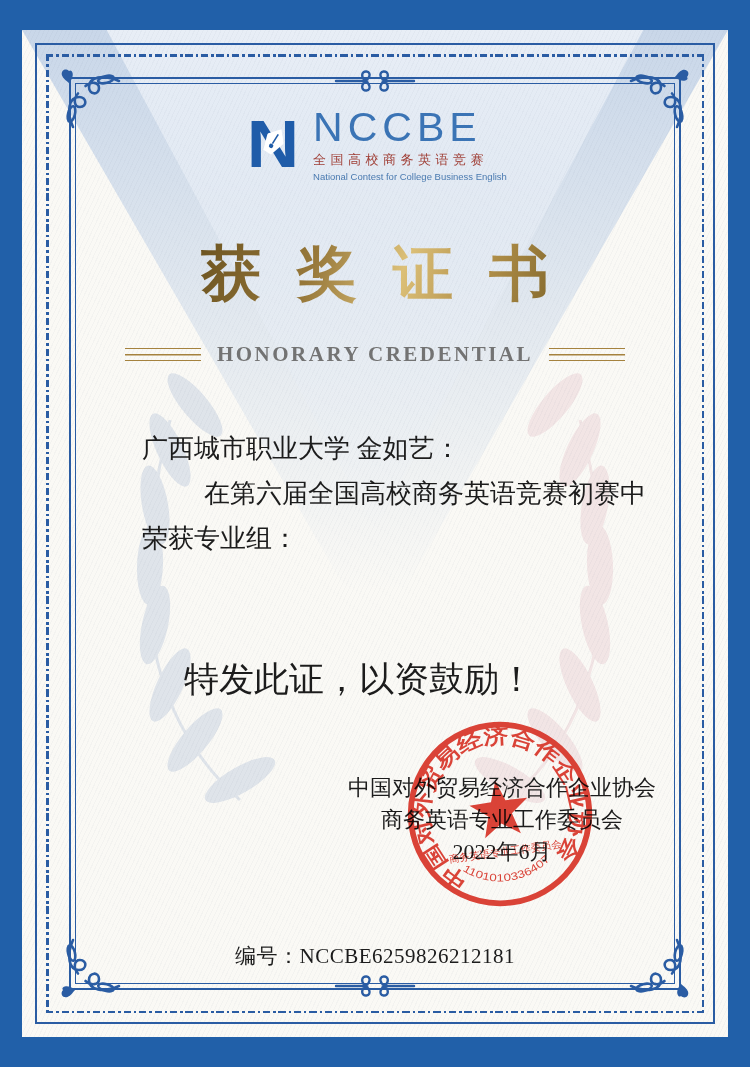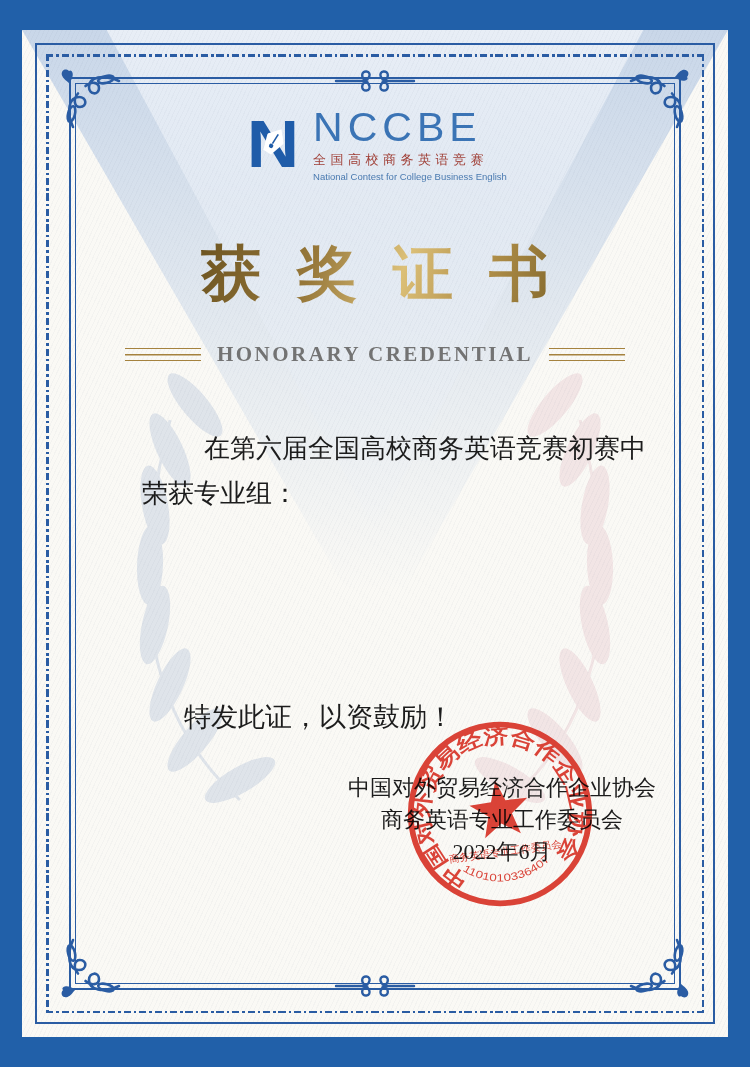--- a/index.html
+++ b/index.html
@@ -57,21 +57,21 @@
       -webkit-background-clip:text;background-clip:text;color:transparent;
     }
   }
   .en-title-row{position:absolute;top:312px;left:0;width:100%;display:flex;justify-content:center;align-items:center;gap:16px;}
   .tri-line{width:76px;height:11px;border-top:1.5px solid #a5823e;border-bottom:1.5px solid #a5823e;background:linear-gradient(#a5823e,#a5823e) center/100% 1.5px no-repeat;}
   .en-title{font-size:21px;font-weight:700;color:#737373;letter-spacing:2.5px;white-space:nowrap;}
   .body-text{position:absolute;top:396px;left:120px;font-size:26px;line-height:45px;white-space:nowrap;}
   .body-text p{margin:0;}
   .body-text p.indent{text-indent:62px;}
   .award{position:absolute;top:524px;left:0;width:100%;text-align:center;font-size:44px;font-weight:700;letter-spacing:22px;text-indent:22px;white-space:nowrap;}
-  .closing{position:absolute;top:669px;left:162px;font-size:27px;white-space:nowrap;}
+  .closing{position:absolute;top:626px;left:162px;font-size:35px;white-space:nowrap;}
   .issuer{position:absolute;top:742px;left:240px;width:480px;text-align:center;font-size:22px;line-height:32px;z-index:4;}
   .issuer p{margin:0;white-space:nowrap;}
   .seal-wrap{position:absolute;top:688px;left:382px;width:192px;height:192px;z-index:5;transform:rotate(-8deg);opacity:.9;mix-blend-mode:multiply;}
   .serial{position:absolute;top:912px;left:0;width:100%;text-align:center;font-size:21px;letter-spacing:.5px;white-space:nowrap;}
 </style>
 </head>
 <body>
 
 <div class="cert">
   <div class="panel">
@@ -193,20 +193,21 @@
         <span class="cn-title">获奖证书</span>
       </div>
 
       <div class="en-title-row">
         <div class="tri-line"></div>
         <span class="en-title">HONORARY CREDENTIAL</span>
         <div class="tri-line"></div>
       </div>
 
       <div class="body-text">
+        <p>广西城市职业大学 金如艺：</p>
         <p class="indent">在第六届全国高校商务英语竞赛初赛中</p>
         <p>荣获专业组：</p>
       </div>
 
 
       <div class="closing">特发此证，以资鼓励！</div>
 
       <div class="issuer">
         <p>中国对外贸易经济合作企业协会</p>
         <p>商务英语专业工作委员会</p>
@@ -224,16 +225,17 @@
             <textPath href="#sealArcTop" startOffset="0" textLength="362" lengthAdjust="spacingAndGlyphs">中国对外贸易经济合作企业协会</textPath>
           </text>
           <polygon fill="#d62e22" points="100,65 107.6,86.5 130.4,87.1 112.4,101 118.8,122.9 100,110 81.2,122.9 87.6,101 69.6,87.1 92.4,86.5"></polygon>
           <text x="100" y="143" text-anchor="middle" font-size="10.5" textLength="118" lengthAdjust="spacingAndGlyphs" fill="#d62e22" font-family="'Liberation Serif','DejaVu Serif',serif">商务英语专业工作委员会</text>
           <text font-size="11" fill="#d62e22" font-family="'Liberation Sans','DejaVu Sans',sans-serif">
             <textPath href="#sealArcBottom" startOffset="4" textLength="100" lengthAdjust="spacingAndGlyphs">1101010336407</textPath>
           </text>
         </svg>
       </div>
 
+      <div class="serial">编号：NCCBE6259826212181</div>
 
     </div>
   </div>
 </div>
 
 </body></html>

